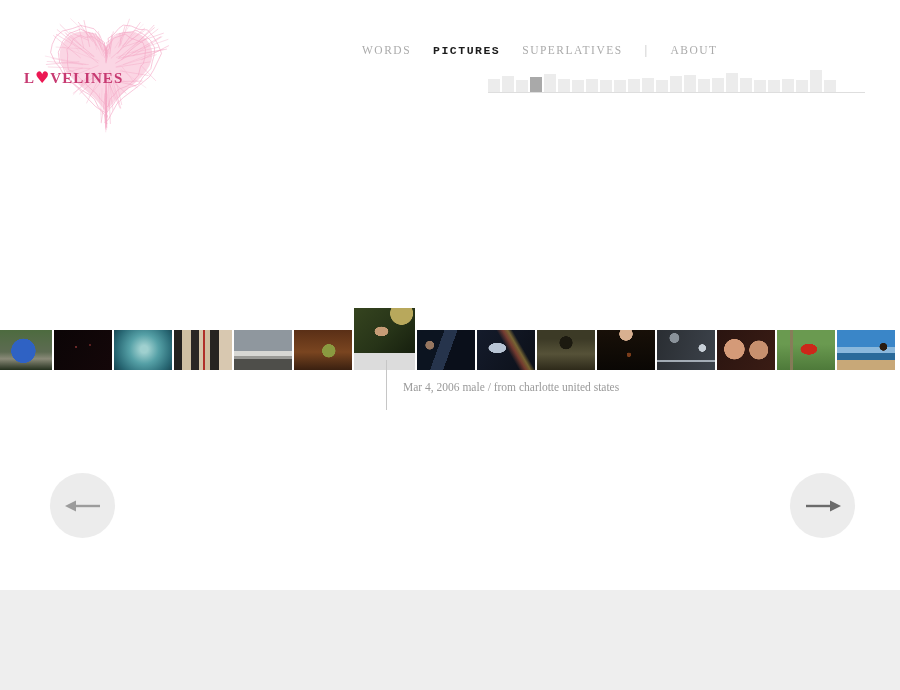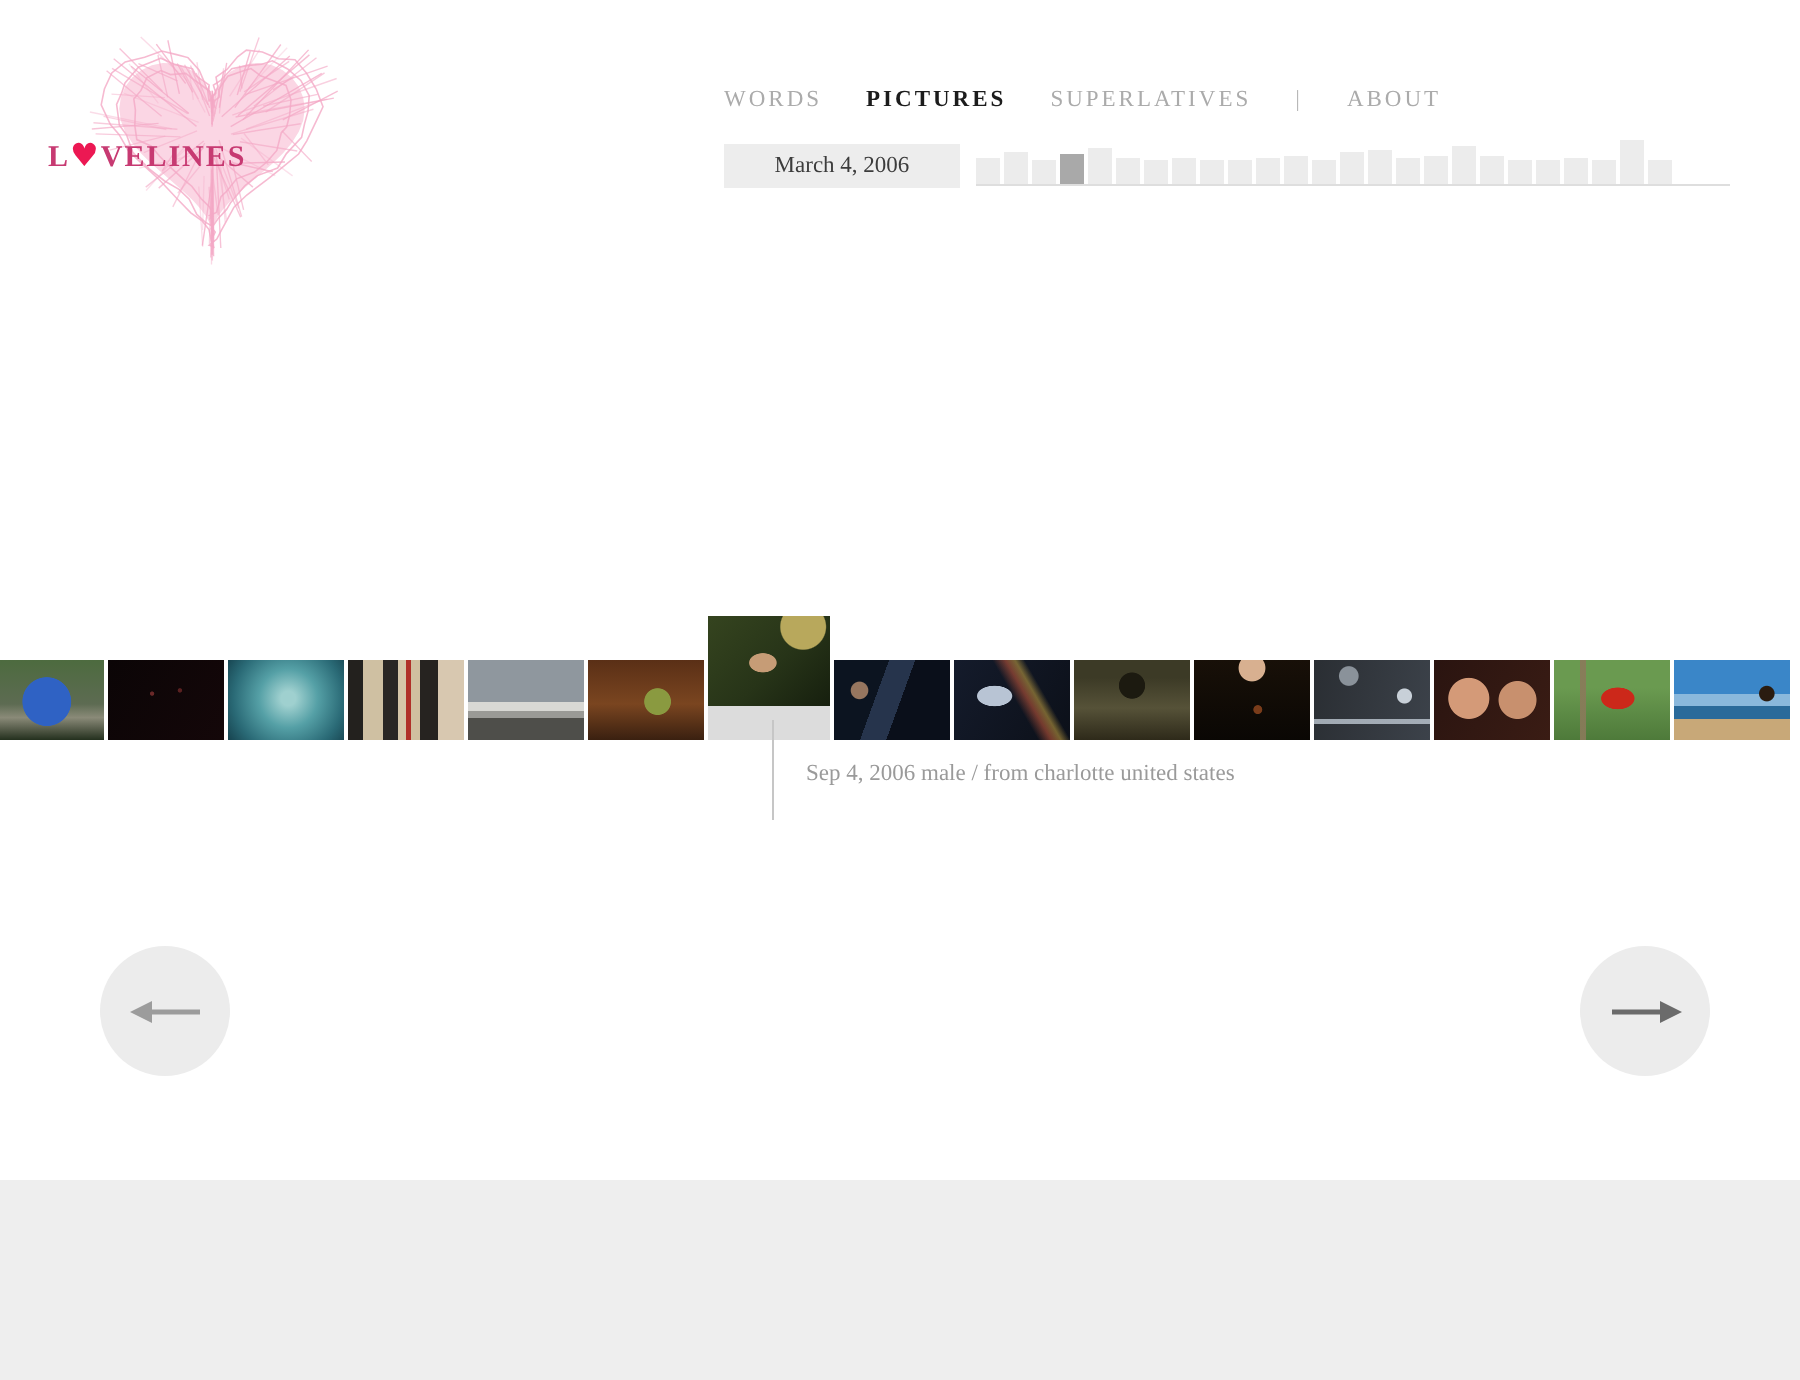--- a/index.html
+++ b/index.html
@@ -15,21 +15,21 @@
   #logo-text {
     position:absolute; left:0; top:60px; width:165px; 
     font-size:15px; font-weight:bold; letter-spacing:1px; white-space:nowrap;
   }
   #logo-text .heart-glyph { font-family:"DejaVu Sans",sans-serif; font-size:16px; }
 
   
   #nav { position:absolute; left:362px; top:44px; height:16px; display:flex; gap:22px;
          font-size:11.5px; letter-spacing:1.5px; }
   #nav .nav-item { color:#ababab; cursor:pointer; }
-  #nav .nav-item.active { color:#1c1c1c; font-weight:bold; cursor:default; }
+  #nav .nav-item.active { color:#1c1c1c; font-weight:bold; cursor:default;font-family:Liberation Mono, monospace; }
   #nav .nav-sep { color:#b8b8b8; cursor:default; }
 
   
   #date-box {
     position:absolute; left:362px; top:72px; width:118px; height:22px;
     background:#ededed; color:#3c3c3c; font-size:11.5px; text-align:center; line-height:22px;
   }
   #histogram { position:absolute; left:488px; top:60px; width:377px; height:32px;
                display:flex; align-items:flex-end; gap:2px; }
   #histogram .bar { width:12px; background:#ececec; cursor:pointer; }
@@ -185,21 +185,20 @@
   </div>
 
   <div id="nav">
       <span class="nav-item">WORDS</span>
       <span class="nav-item active">PICTURES</span>
       <span class="nav-item">SUPERLATIVES</span>
       <span class="nav-sep">|</span>
       <span class="nav-item">ABOUT</span>
     </div>
 
-  <div id="date-box">March 4, 2006</div>
   <div id="histogram">
       <div class="bar" style="height: 13px; background: rgb(236, 236, 236);"></div>
       <div class="bar" style="height: 16px; background: rgb(236, 236, 236);"></div>
       <div class="bar" style="height: 12px; background: rgb(236, 236, 236);"></div>
       <div class="bar selected" style="height: 15px; background: rgb(169, 169, 169);"></div>
       <div class="bar" style="height: 18px; background: rgb(236, 236, 236);"></div>
       <div class="bar" style="height: 13px; background: rgb(236, 236, 236);"></div>
       <div class="bar" style="height: 12px; background: rgb(236, 236, 236);"></div>
       <div class="bar" style="height: 13px; background: rgb(236, 236, 236);"></div>
       <div class="bar" style="height: 12px; background: rgb(236, 236, 236);"></div>
@@ -238,21 +237,21 @@
       <div class="thumb" style="background: radial-gradient(circle at 50% 32%, rgb(28, 26, 16) 0px, rgb(28, 26, 16) 16%, rgba(0, 0, 0, 0) 17%), linear-gradient(rgb(60, 58, 38) 0px, rgb(60, 58, 38) 22%, rgb(86, 82, 56) 60%, rgb(46, 42, 26) 100%);"></div>
       <div class="thumb" style="background: radial-gradient(circle at 50% 10%, rgb(216, 176, 144) 0px, rgb(216, 176, 144) 14%, rgba(0, 0, 0, 0) 15%), radial-gradient(circle at 55% 62%, rgb(122, 60, 26) 0px, rgb(122, 60, 26) 5%, rgba(0, 0, 0, 0) 6%), linear-gradient(rgb(24, 16, 8), rgb(10, 7, 4));"></div>
       <div class="thumb" style="background: linear-gradient(0deg, rgba(0, 0, 0, 0) 0px, rgba(0, 0, 0, 0) 20%, rgba(190, 200, 210, 0.8) 20%, rgba(190, 200, 210, 0.8) 26%, rgba(0, 0, 0, 0) 26%, rgba(0, 0, 0, 0) 100%), radial-gradient(circle at 78% 45%, rgb(200, 208, 216) 0px, rgb(200, 208, 216) 7%, rgba(0, 0, 0, 0) 8%), radial-gradient(circle at 30% 20%, rgb(138, 146, 154) 0px, rgb(138, 146, 154) 9%, rgba(0, 0, 0, 0) 10%), linear-gradient(100deg, rgb(42, 46, 51), rgb(60, 66, 74));"></div>
       <div class="thumb" style="background: radial-gradient(circle at 30% 48%, rgb(212, 154, 120) 0px, rgb(212, 154, 120) 22%, rgba(0, 0, 0, 0) 23%), radial-gradient(circle at 72% 50%, rgb(200, 144, 110) 0px, rgb(200, 144, 110) 20%, rgba(0, 0, 0, 0) 21%), linear-gradient(120deg, rgb(42, 20, 16), rgb(58, 28, 20));"></div>
       <div class="thumb" style="background: radial-gradient(at 55% 48%, rgb(204, 40, 26) 0px, rgb(204, 40, 26) 18%, rgba(0, 0, 0, 0) 19%), linear-gradient(90deg, rgba(0, 0, 0, 0) 0px, rgba(0, 0, 0, 0) 22%, rgba(138, 122, 90, 0.9) 22%, rgba(138, 122, 90, 0.9) 28%, rgba(0, 0, 0, 0) 28%, rgba(0, 0, 0, 0) 100%), linear-gradient(rgb(106, 154, 80) 0px, rgb(106, 154, 80) 35%, rgb(78, 122, 58) 100%);"></div>
       <div class="thumb" style="background: radial-gradient(circle at 80% 42%, rgb(42, 28, 16) 0px, rgb(42, 28, 16) 7%, rgba(0, 0, 0, 0) 8%), linear-gradient(rgb(58, 134, 200) 0px, rgb(58, 134, 200) 42%, rgb(138, 184, 220) 42%, rgb(138, 184, 220) 58%, rgb(42, 106, 154) 58%, rgb(42, 106, 154) 74%, rgb(200, 168, 120) 74%, rgb(200, 168, 120) 100%);"></div>
     </div>
 
   <div id="vline"></div>
   <div id="detail">
-    <div id="detail-meta">Sep 4, 2006 male / from charlotte united states</div>
+    <div id="detail-meta">Mar 4, 2006 male / from charlotte united states</div>
   </div>
 
   <div id="pager-prev" class="pager">
     <svg width="40" height="16" viewBox="0 0 40 16">
       <line id="prev-line" x1="10" y1="8" x2="37" y2="8" stroke-width="2.4" stroke="#9c9c9c"></line>
       <polygon id="prev-head" points="2,8 13,2.5 13,13.5" fill="#9c9c9c"></polygon>
     </svg>
   </div>
   <div id="pager-next" class="pager">
     <svg width="40" height="16" viewBox="0 0 40 16">

